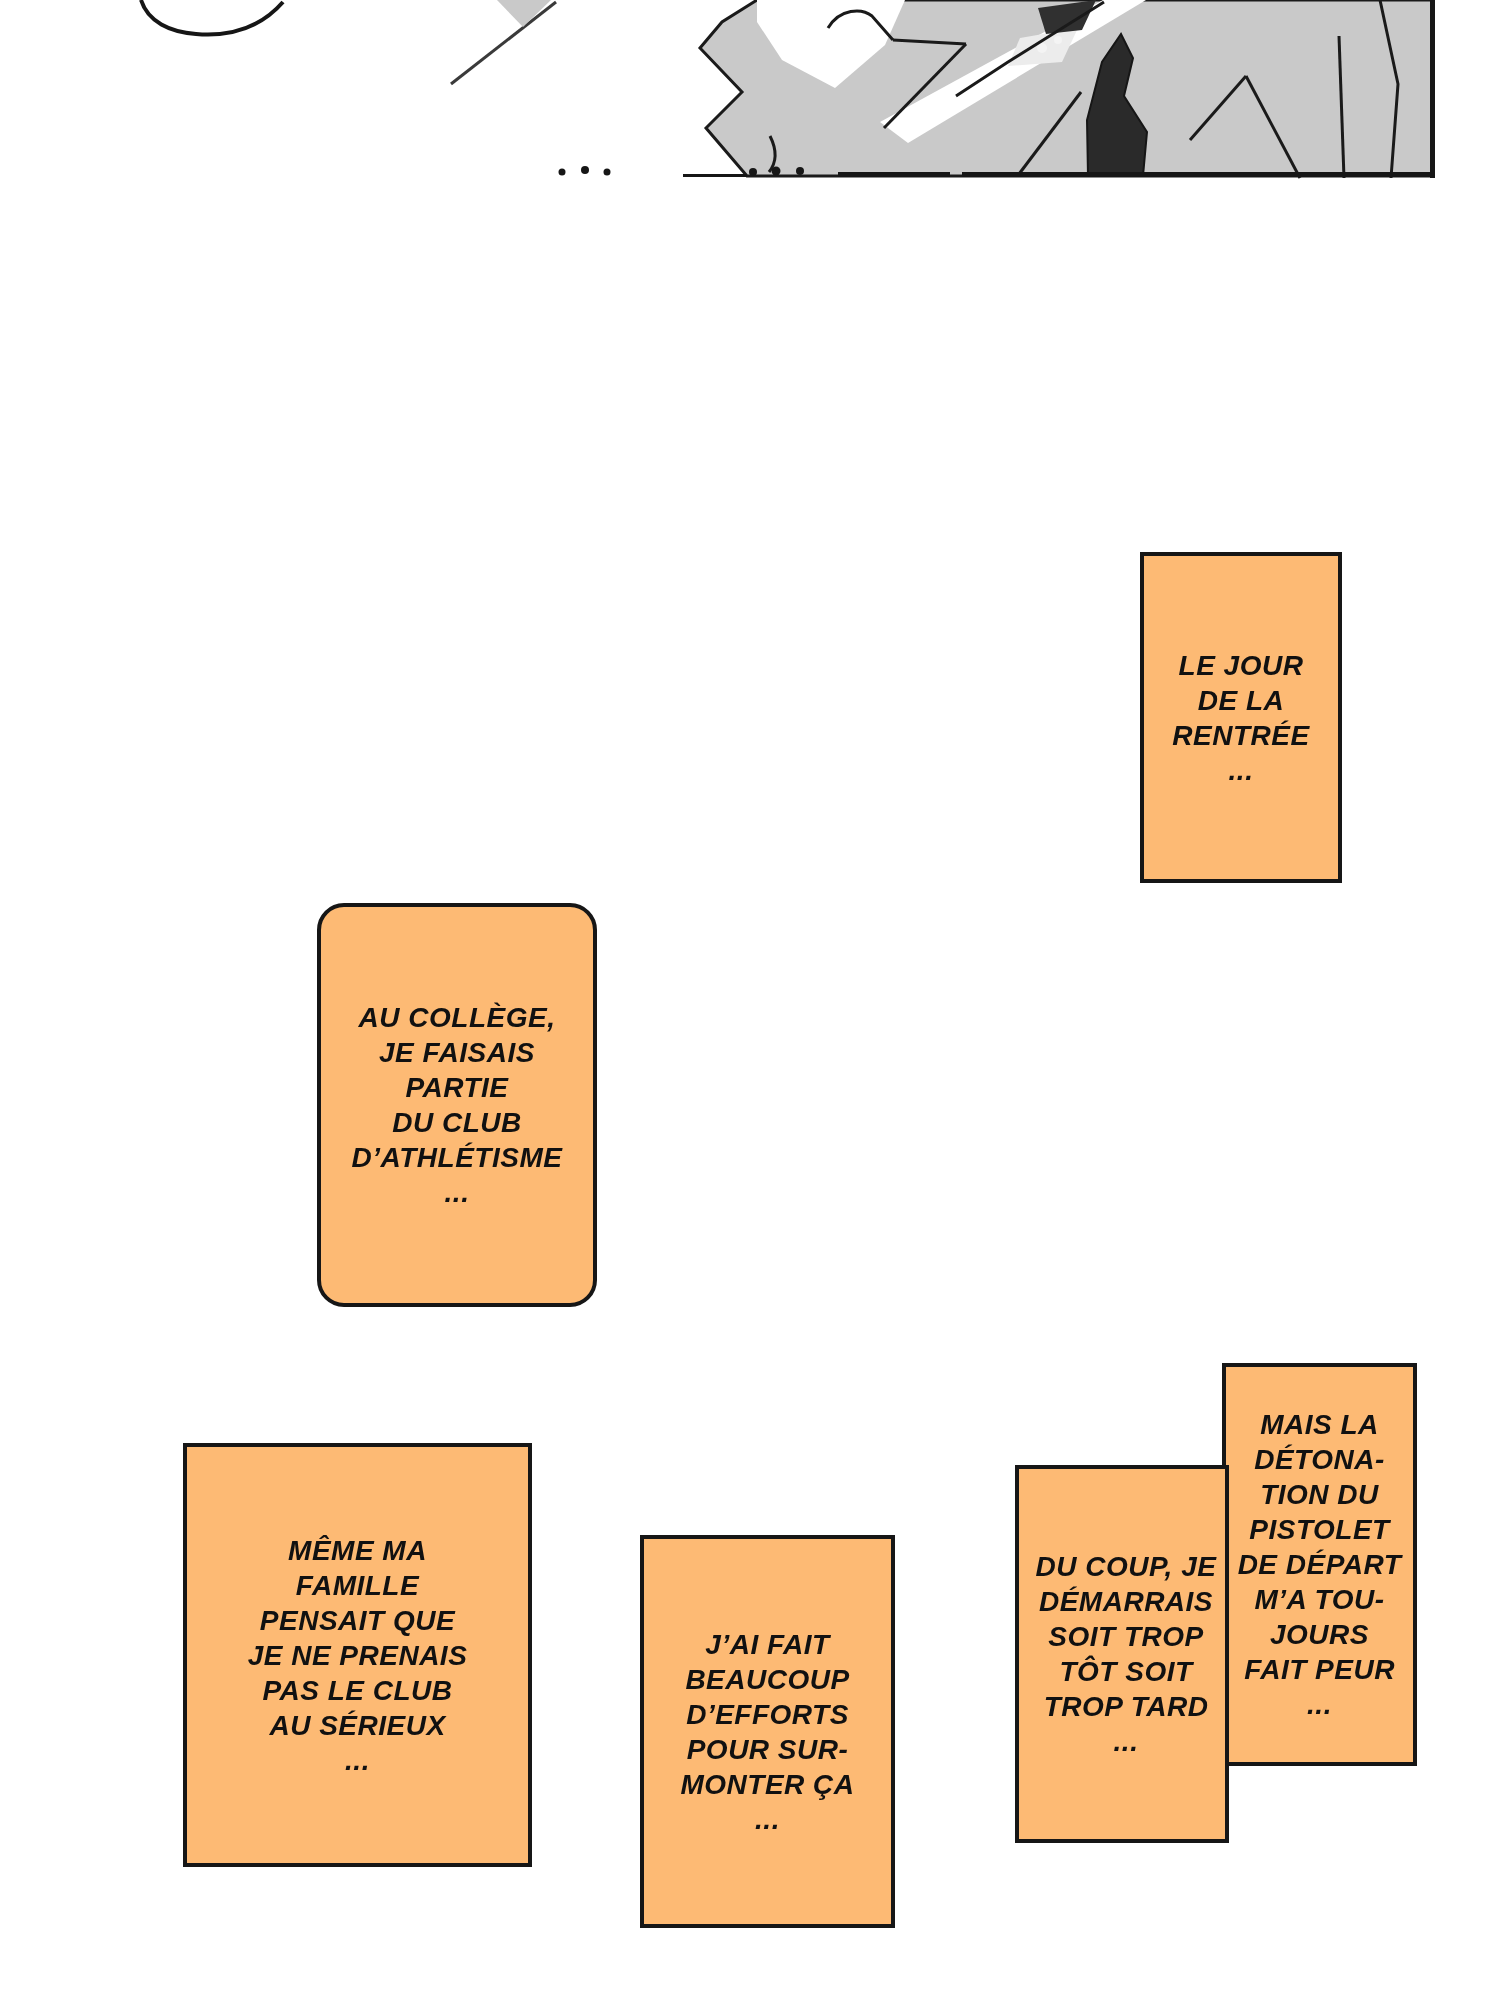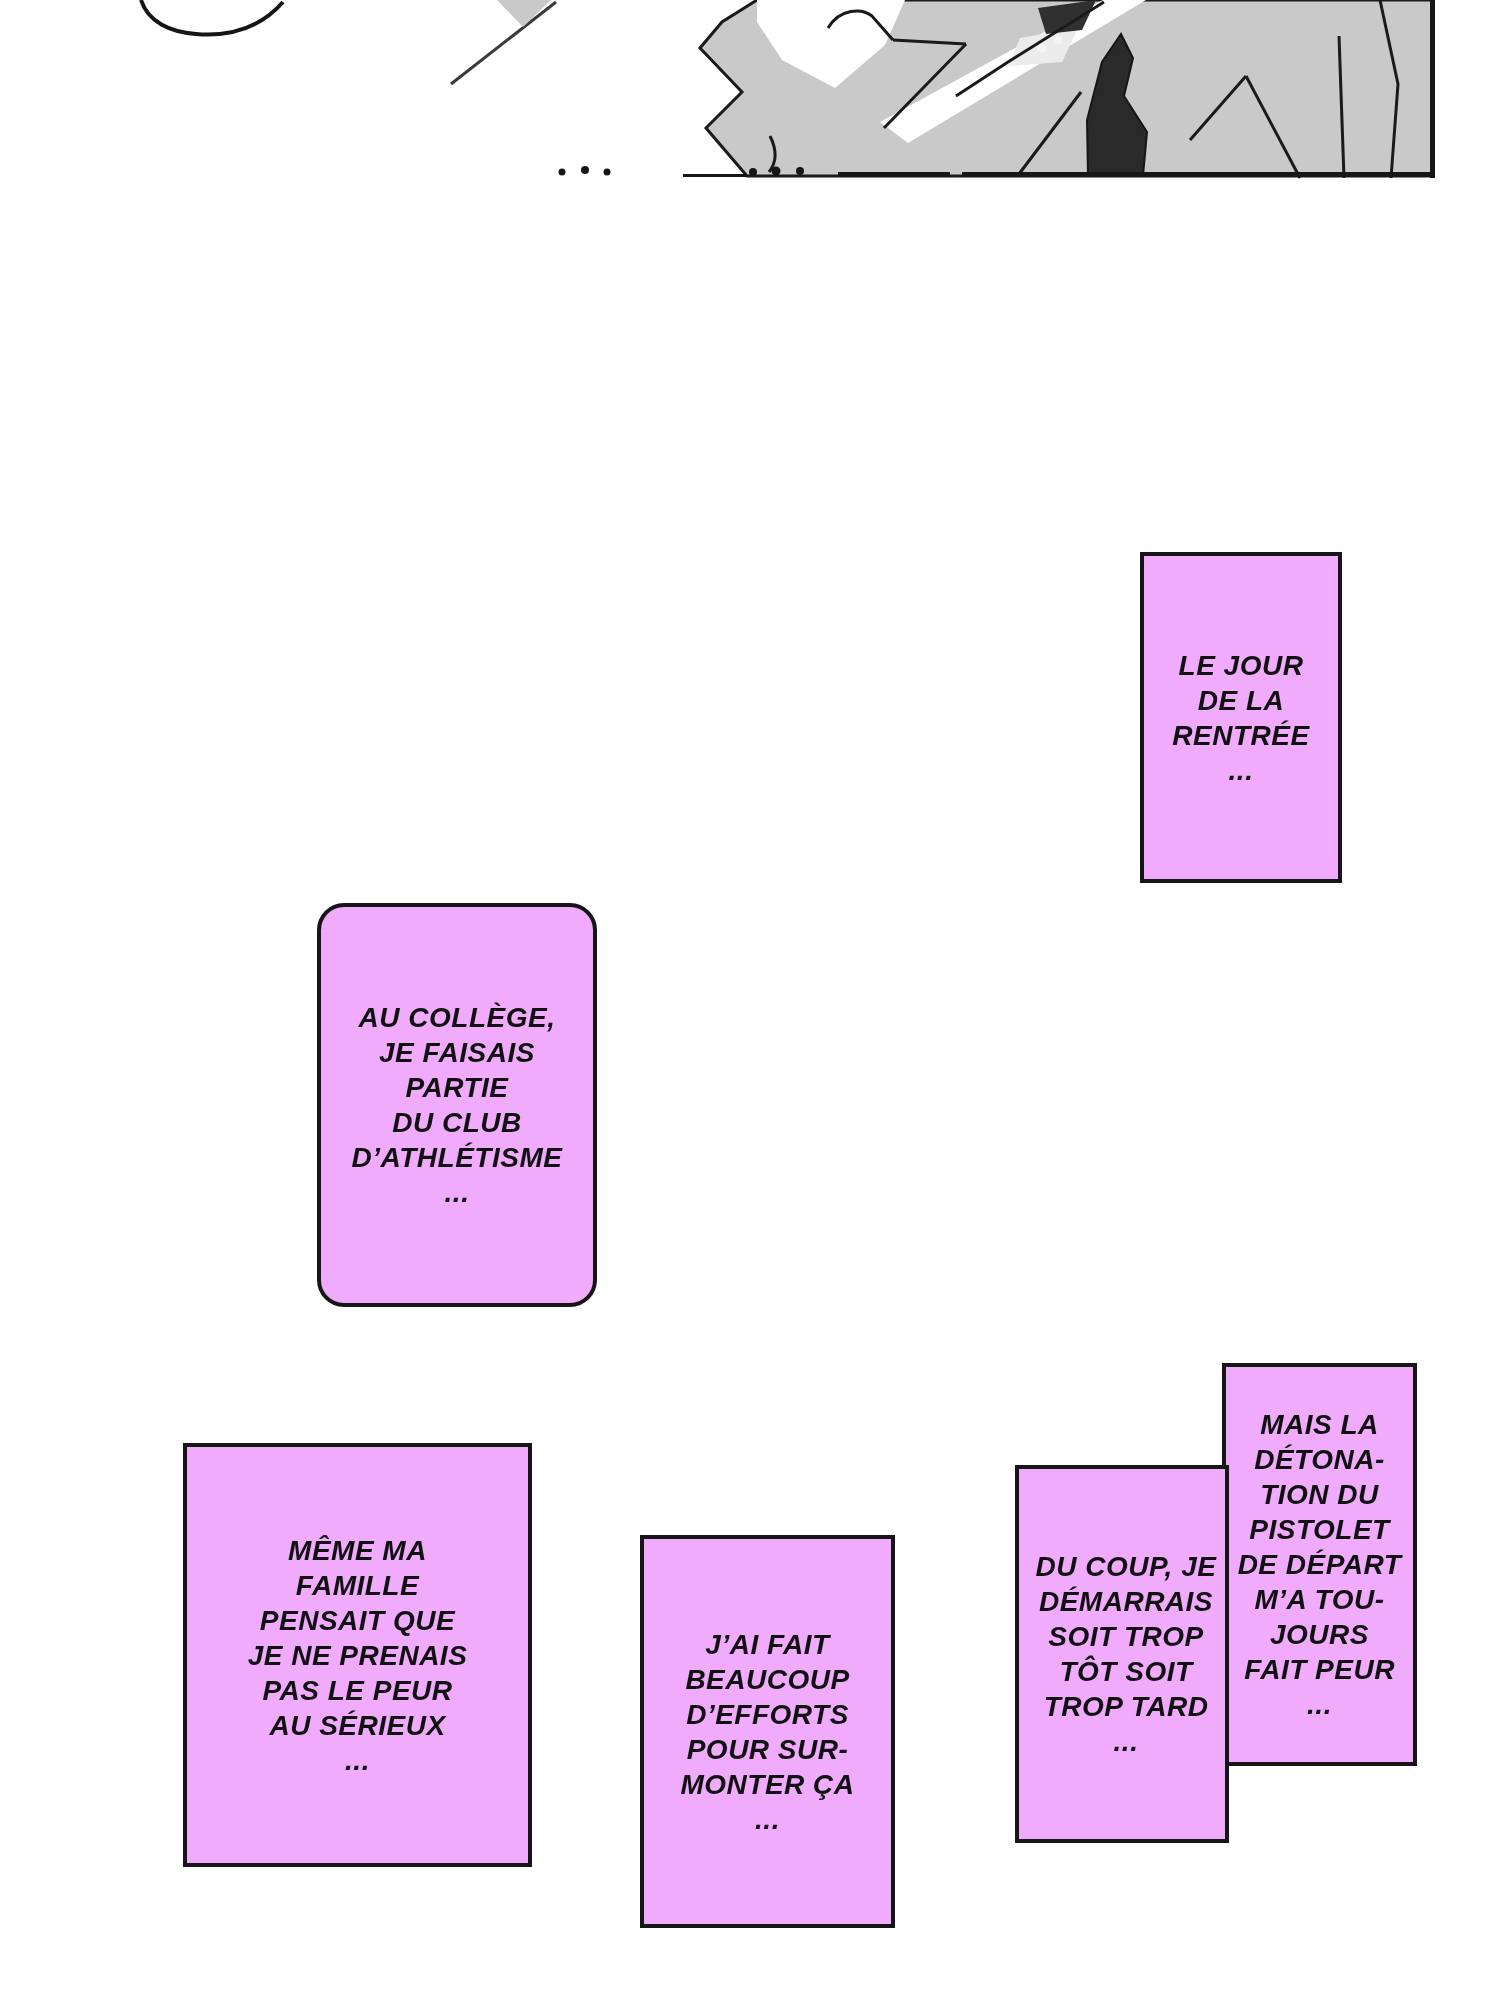--- a/index.html
+++ b/index.html
@@ -17,21 +17,21 @@
   }
   .art {
     position: absolute;
     left: 0;
     top: 0;
     width: 1500px;
     height: 190px;
   }
   .caption {
     position: absolute;
-    background: #f0abfc;
+    background: #fdba74;
     border: 4px solid #161616;
     display: flex;
     align-items: center;
     justify-content: center;
     box-sizing: border-box;
     z-index: 2;
   }
   .cap-text {
     width: 100%;
     text-align: center;
@@ -124,21 +124,21 @@
         <div class="cap-line">...</div>
       </div>
   </div>
 
   <div class="caption cap4">
     <div class="cap-text">
         <div class="cap-line">MÊME MA</div>
         <div class="cap-line">FAMILLE</div>
         <div class="cap-line">PENSAIT QUE</div>
         <div class="cap-line">JE NE PRENAIS</div>
-        <div class="cap-line">PAS LE PEUR</div>
+        <div class="cap-line">PAS LE CLUB</div>
         <div class="cap-line">AU SÉRIEUX</div>
         <div class="cap-line">...</div>
       </div>
   </div>
 
   <div class="caption cap5">
     <div class="cap-text">
         <div class="cap-line">J’AI FAIT</div>
         <div class="cap-line">BEAUCOUP</div>
         <div class="cap-line">D’EFFORTS</div>

